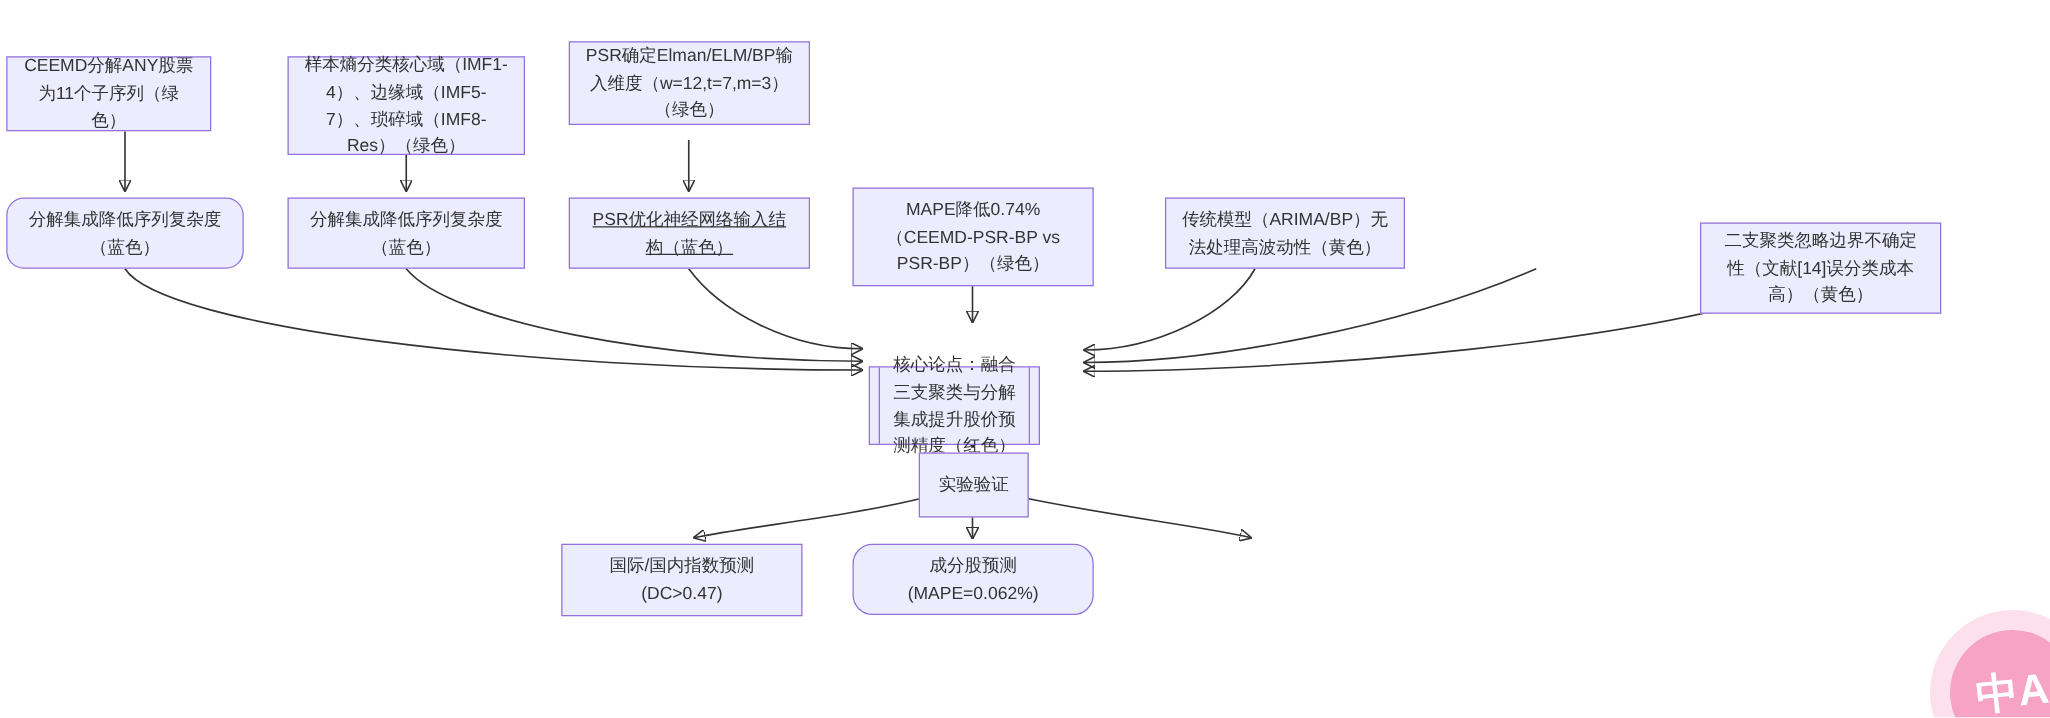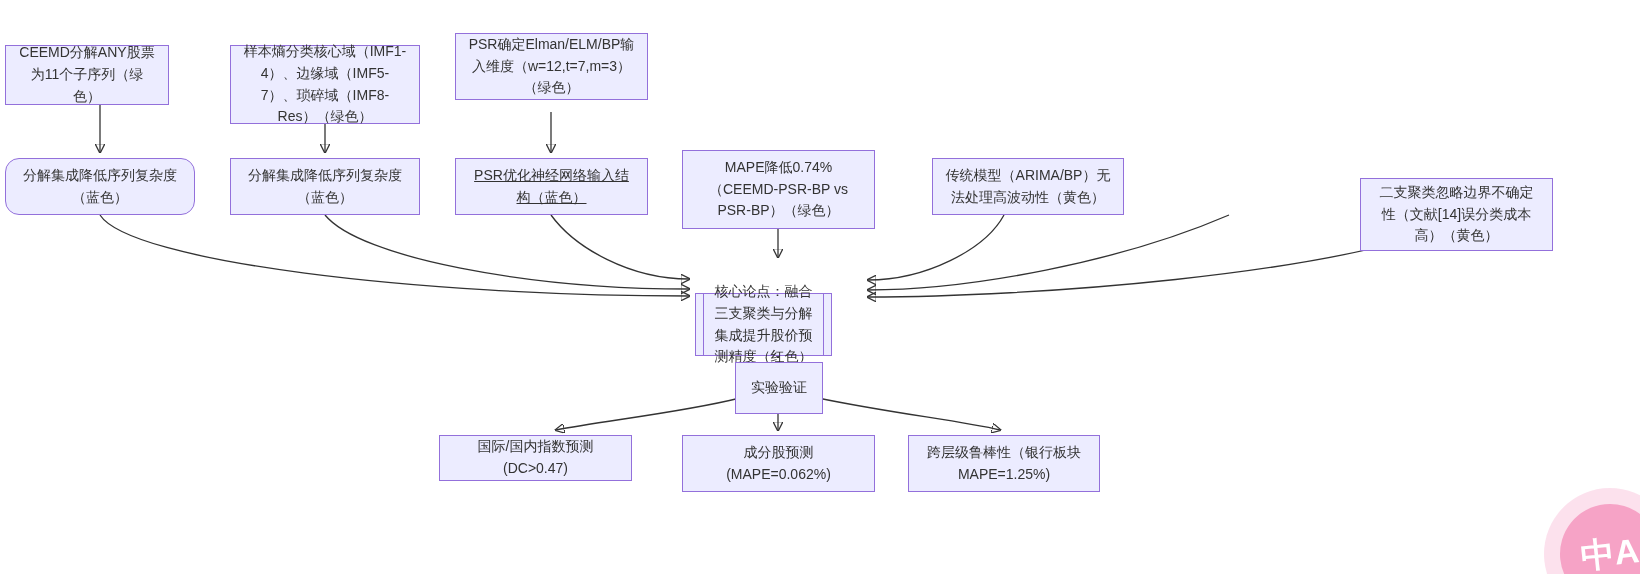--- a/index.html
+++ b/index.html
@@ -101,27 +101,24 @@
   <div class="node subroutine" style="left:695px;top:262px;width:137px;height:63px;padding:5px 16px;margin-top:31px;">
     <span class="vline left"></span>
     <span class="label">核心论点：融合三支聚类与分解集成提升股价预测精度（红色）</span>
     <span class="vline right"></span>
   </div>
 
   <div class="node" style="left:735px;top:362px;width:88px;height:52px;">
     <span class="label">实验验证</span>
   </div>
 
-  <div class="node" style="left:439px;top:435px;width:193px;height:46px;">
+  <div class="node" style="left:449px;top:435px;width:193px;height:58px;">
     <span class="label">国际/国内指数预测 (DC&gt;0.47)</span>
   </div>
-  <div class="node" style="left:682px;top:435px;width:193px;height:57px;">
+  <div class="node" style="left:682px;top:435px;width:193px;height:57px;border-radius:16px;">
     <span class="label">成分股预测 (MAPE=0.062%)</span>
-  </div>
-  <div class="node" style="left:908px;top:435px;width:192px;height:57px;">
-    <span class="label">跨层级鲁棒性（银行板块 MAPE=1.25%)</span>
   </div>
 
   <div class="badge">
     <span>中A</span>
   </div>
 
 </div>
 
 </body></html>

